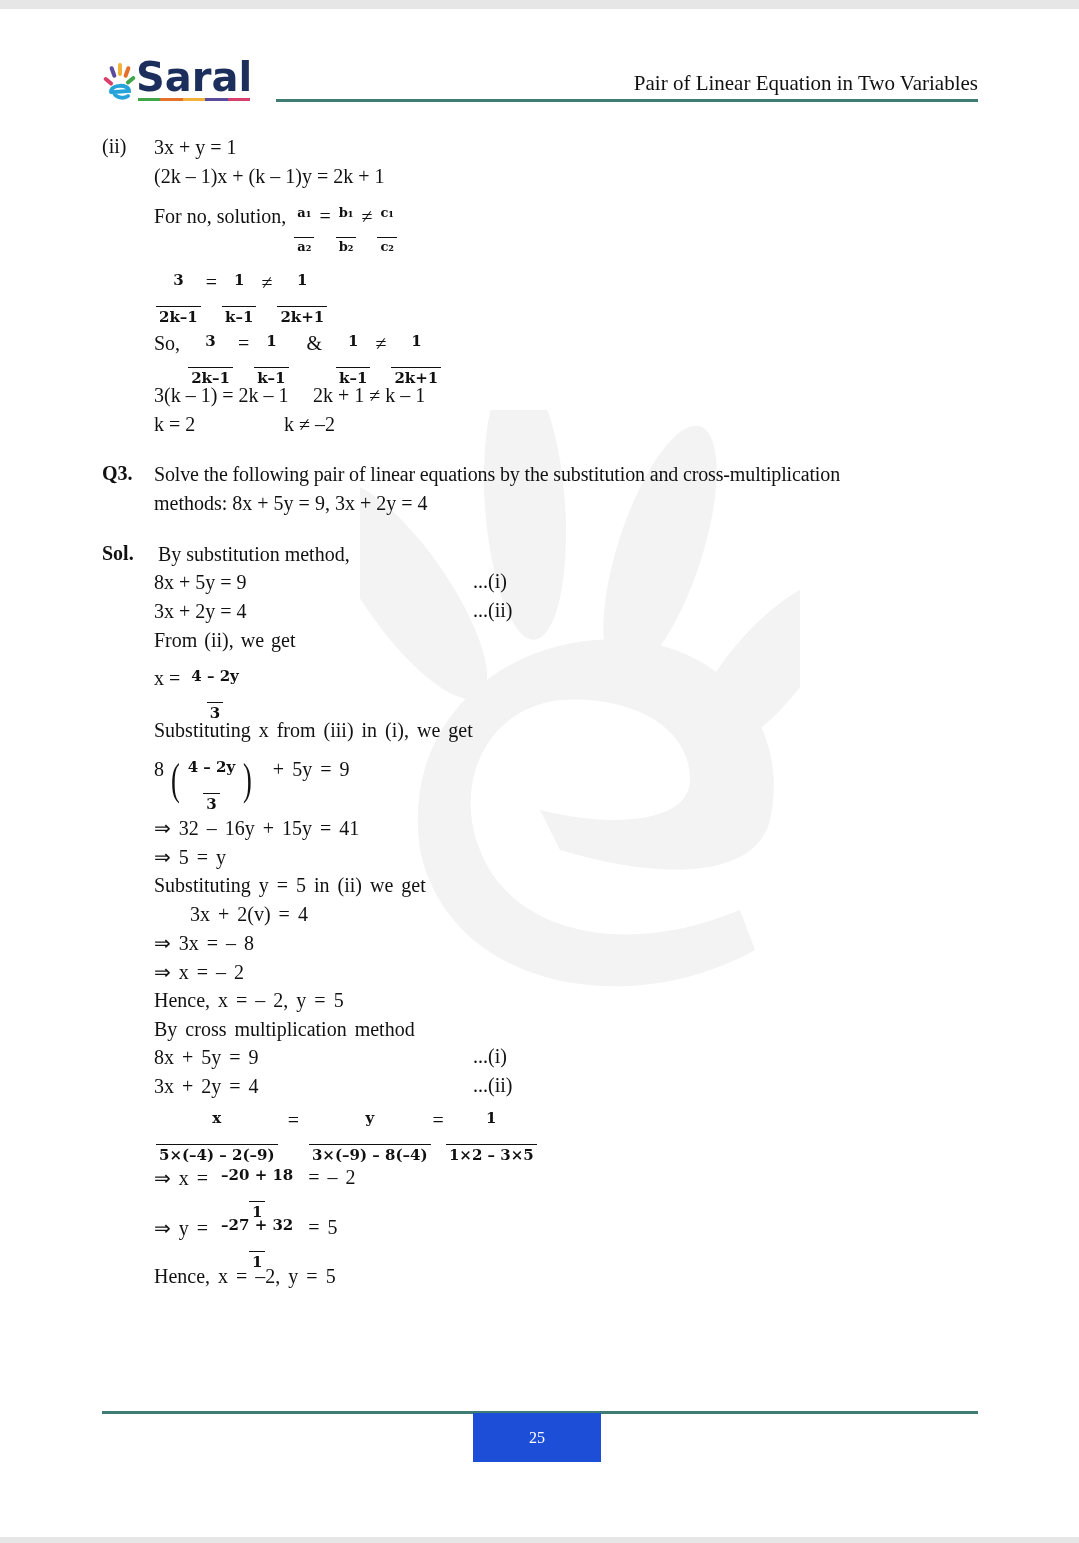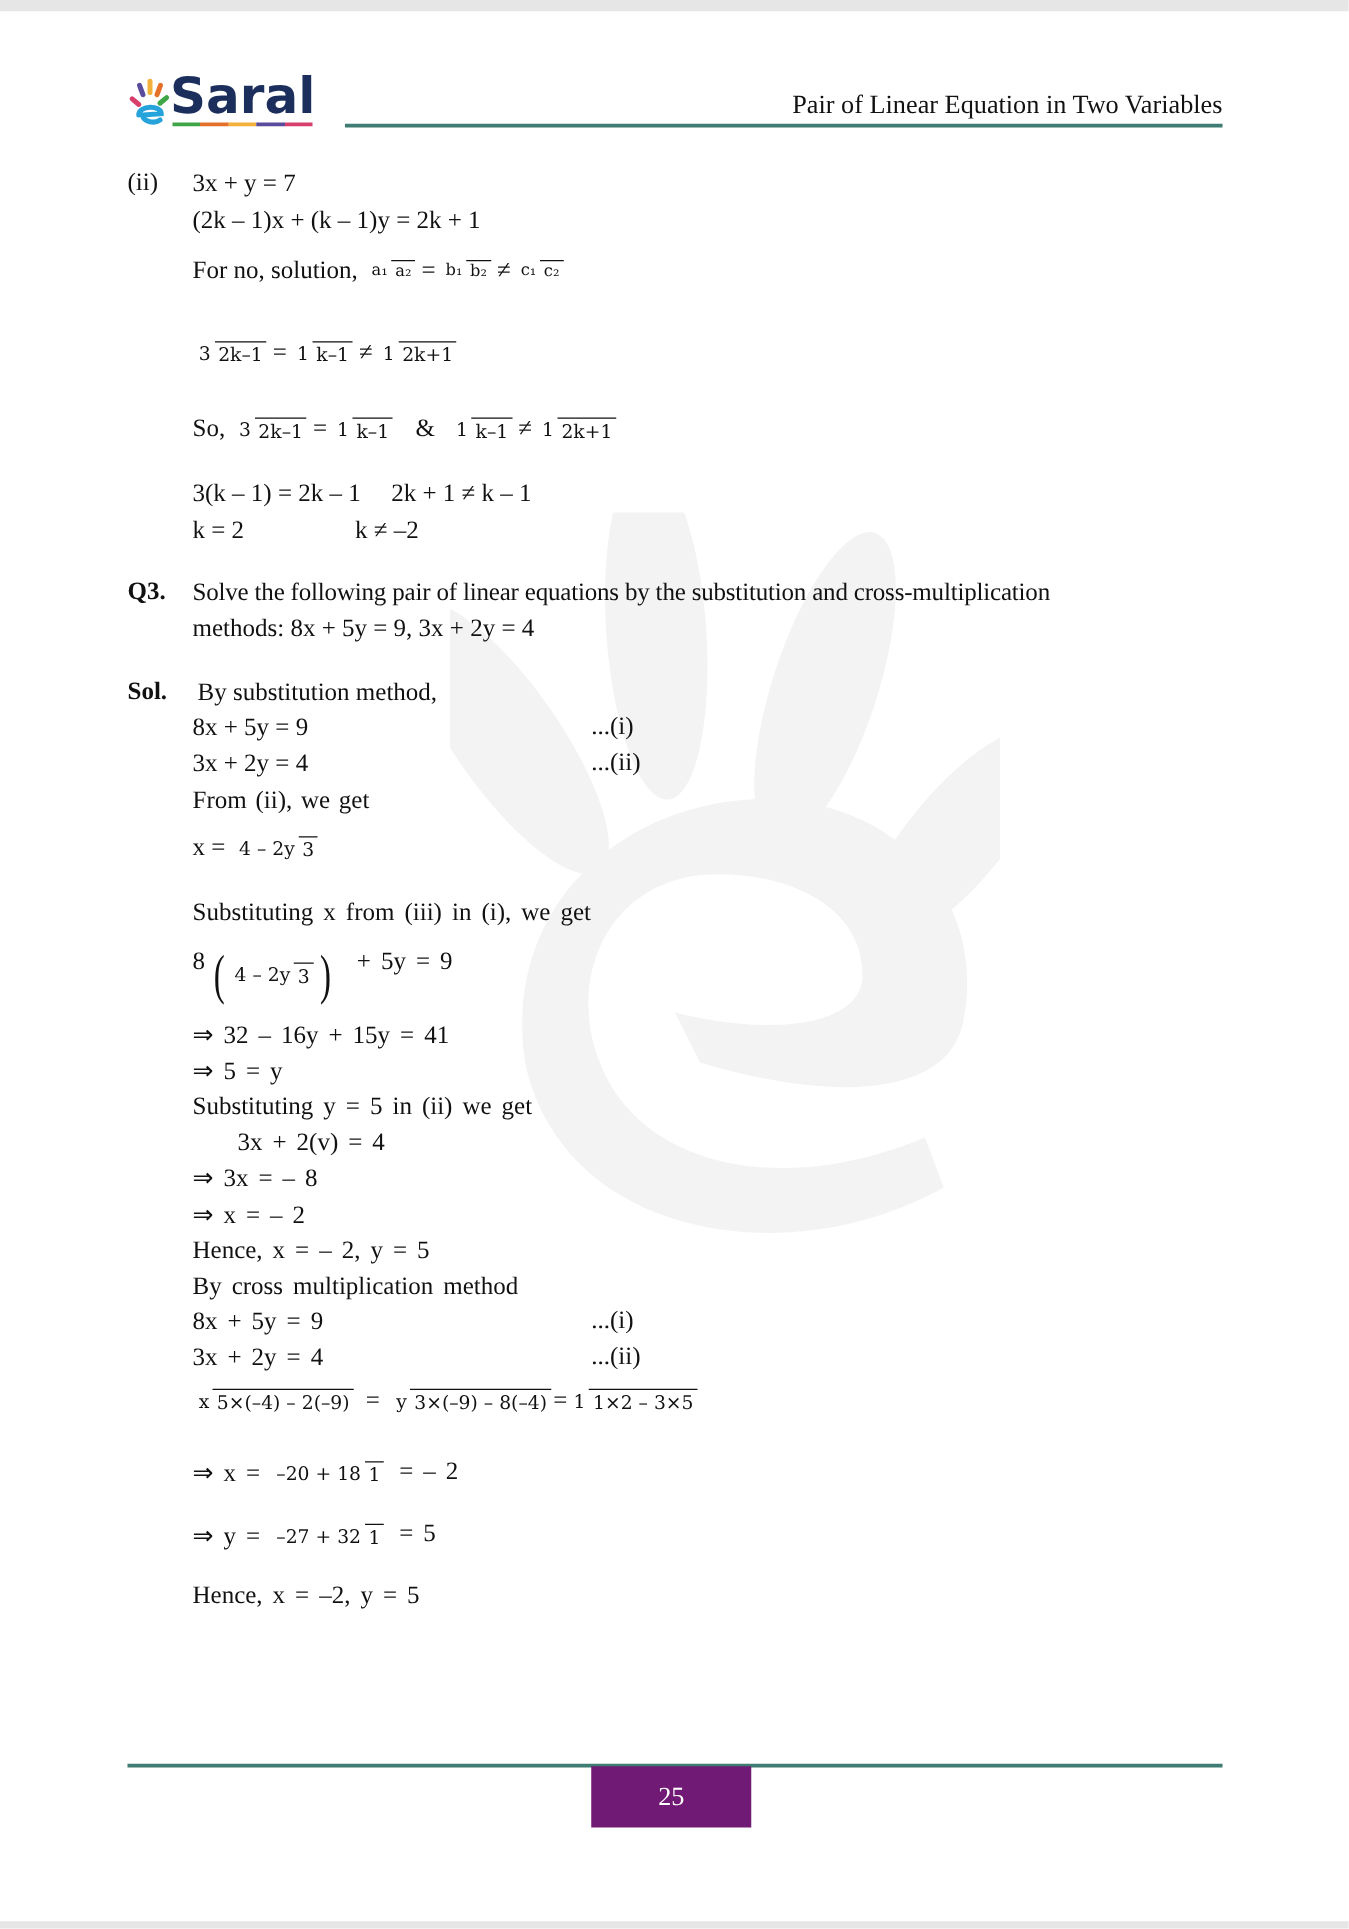--- a/index.html
+++ b/index.html
@@ -30,33 +30,33 @@
   }
   .header-rule { position: absolute; left: 276px; top: 99px; width: 702px; height: 3px; background: #3f7c74; }
 
   
   .line { position: absolute; font-size: 20px; white-space: nowrap; line-height: 24px; }
   .b { font-weight: bold; }
   .tag { position: absolute; font-size: 20px; }
   .ref { position: absolute; font-size: 20px; white-space: nowrap; }
 
   
-  .frac { display: inline-flex; flex-direction: row; align-items: center; vertical-align: middle; font-weight: normal; font-family: "DejaVu Serif", serif; font-size: 15px; line-height: 18px; margin: 0 2px; }
+  .frac { display: inline-flex; flex-direction: column; align-items: center; vertical-align: middle; font-weight: bold; font-family: "DejaVu Serif", serif; font-size: 15px; line-height: 18px; margin: 0 2px; gap: 17px; }
   .frac .num { padding: 0 3px; }
   .frac .den { border-top: 1.5px solid #111; padding: 1px 3px 0 3px; }
   .frac.sm { font-size: 13px; line-height: 15px; }
   .op { font-size: 20px; margin: 0 3px; vertical-align: middle; }
   .mline { position: absolute; white-space: nowrap; font-size: 20px; display: flex; }
   .paren { font-size: 44px; font-weight: 200; line-height: 44px; transform: scaleX(0.6); display: inline-block; }
 
   
   .footer-rule { position: absolute; left: 102px; top: 1411px; width: 876px; height: 3px; background: #3f7c74; }
   .page-box {
     position: absolute; left: 473px; top: 1413px; width: 128px; height: 49px;
-    background: #701a75; color: #fff; font-size: 21px;
+    background: #1d4ed8; color: #fff; font-size: 16px;
     display: flex; align-items: center; justify-content: center;
   }
 </style>
 </head>
 <body>
 
 <div class="topbar"></div>
 
 <svg class="watermark" viewBox="0 0 440 610">
   <g fill="#f3f3f3">
@@ -83,21 +83,21 @@
       <span style="background:#e5702a"></span>
       <span style="background:#f3b13b"></span>
       <span style="background:#5a4b9c"></span>
       <span style="background:#d83f6b"></span>
   </div>
 </div>
 <div class="header-title">Pair of Linear Equation in Two Variables</div>
 <div class="header-rule"></div>
 
 <div class="tag" style="left:102px;top:135px">(ii)</div>
-<div class="line" style="left:154px;top:135px">3x + y = 7</div>
+<div class="line" style="left:154px;top:135px">3x + y = 1</div>
 <div class="line" style="left:154px;top:164px">(2k – 1)x + (k – 1)y = 2k + 1</div>
 
 <div class="mline" style="left:154px;top:205px">
   <span>For no, solution,</span>
   <span class="frac sm" style="margin-left:8px">
       <span class="num">a₁</span>
       <span class="den">a₂</span>
     </span>
   <span class="op">=</span>
   <span class="frac sm">

